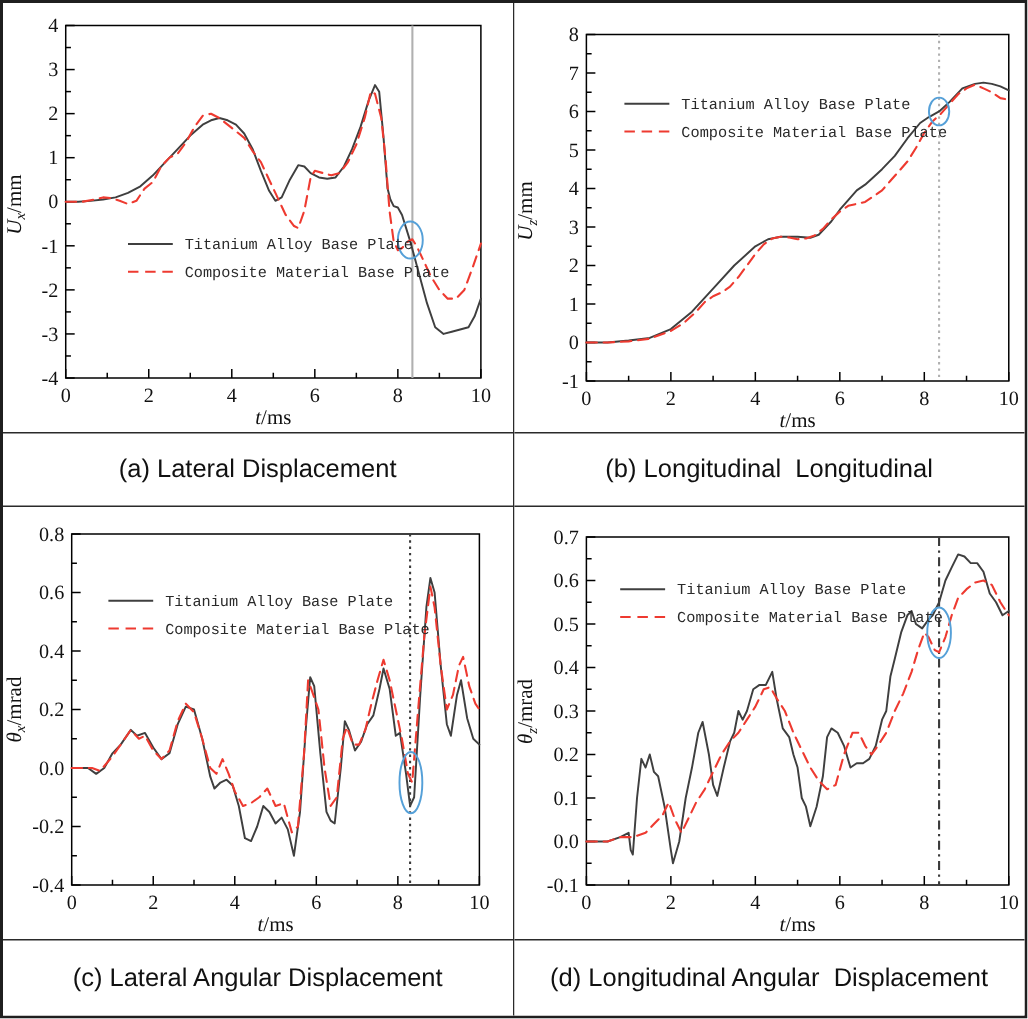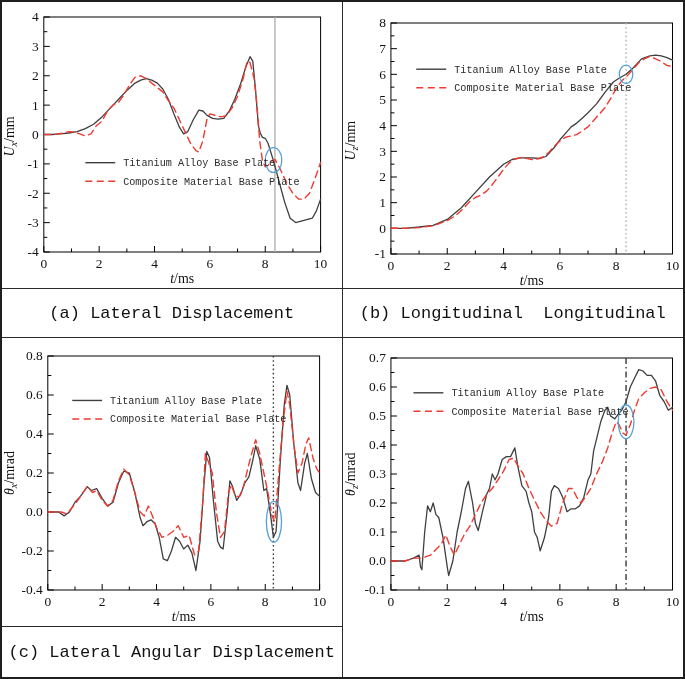--- a/index.html
+++ b/index.html
@@ -12,21 +12,21 @@
     grid-template-rows:286px 50px 288px 1fr;
   }
   .cell{box-sizing:border-box;background:#fff;}
   .leftcol{border-right:1px solid #2a2a2a;}
   .caption-cell{
     border-top:1px solid #2a2a2a;border-bottom:1px solid #2a2a2a;
     display:flex;align-items:center;justify-content:center;
   }
   .caption-cell.bottomrow{border-bottom:none;}
   .caption{
-    font-family:Liberation Mono, monospace;
+    font-family:Liberation Sans, sans-serif;
     font-size:17px;color:#111;white-space:pre;
   }
   .chart-cell{position:relative;overflow:hidden;}
   .chart-cell svg{display:block;width:100%;height:100%;}
 </style>
 </head>
 <body>
 
 <div class="figure">
   <div class="cell chart-cell leftcol">
@@ -284,13 +284,16 @@
           <line x1="70.56" y1="54.8" x2="100.56" y2="54.8" stroke="#3f3f3f" stroke-width="1.4" stroke-dasharray=""></line>
           <text x="108.56" y="58.3" font-size="10.2" fill="#2a2a2a" font-family="&quot;Liberation Mono&quot;, monospace">Titanium Alloy Base Plate</text>
           <line x1="70.56" y1="73.3" x2="100.56" y2="73.3" stroke="#ee3a30" stroke-width="1.4" stroke-dasharray="7 4.5"></line>
           <text x="108.56" y="76.8" font-size="10.2" fill="#2a2a2a" font-family="&quot;Liberation Mono&quot;, monospace">Composite Material Base Plate</text>
         </g>
       </svg>
   </div>
   <div class="cell caption-cell bottomrow leftcol">
     <span class="caption">(c) Lateral Angular Displacement</span>
   </div>
+  <div class="cell caption-cell bottomrow">
+    <span class="caption">(d) Longitudinal Angular  Displacement</span>
+  </div>
 </div>
 
 </body></html>

